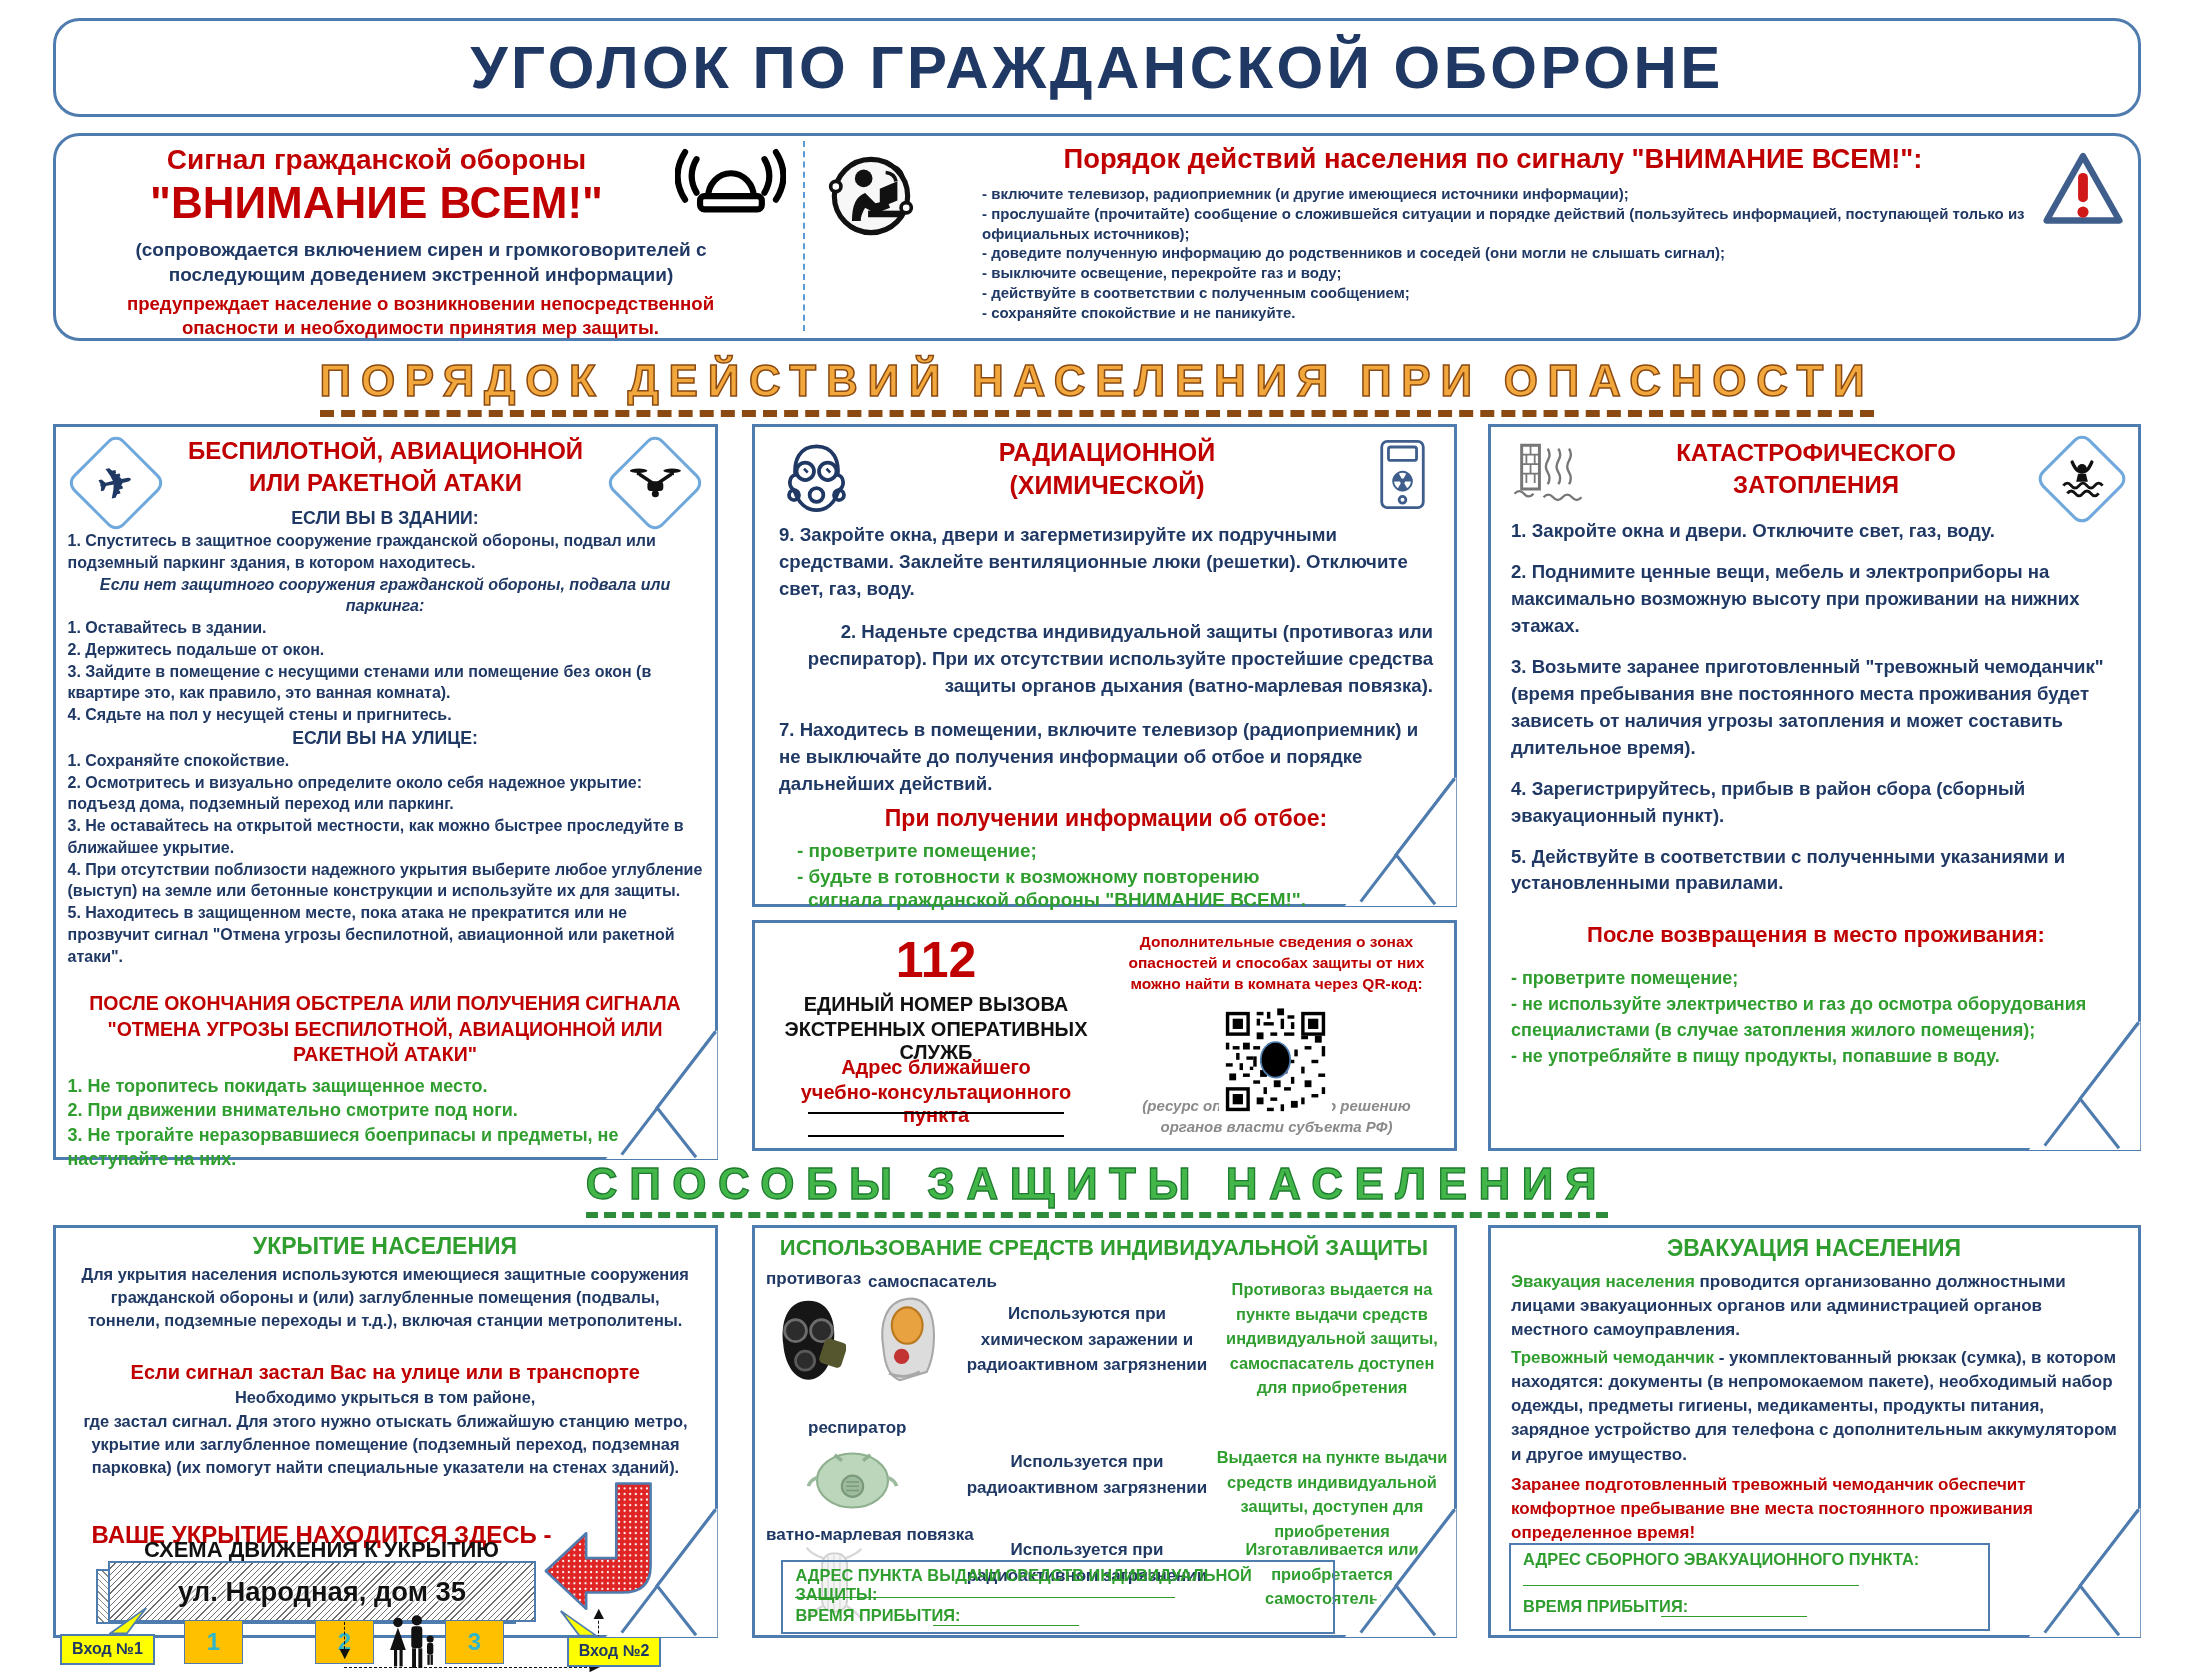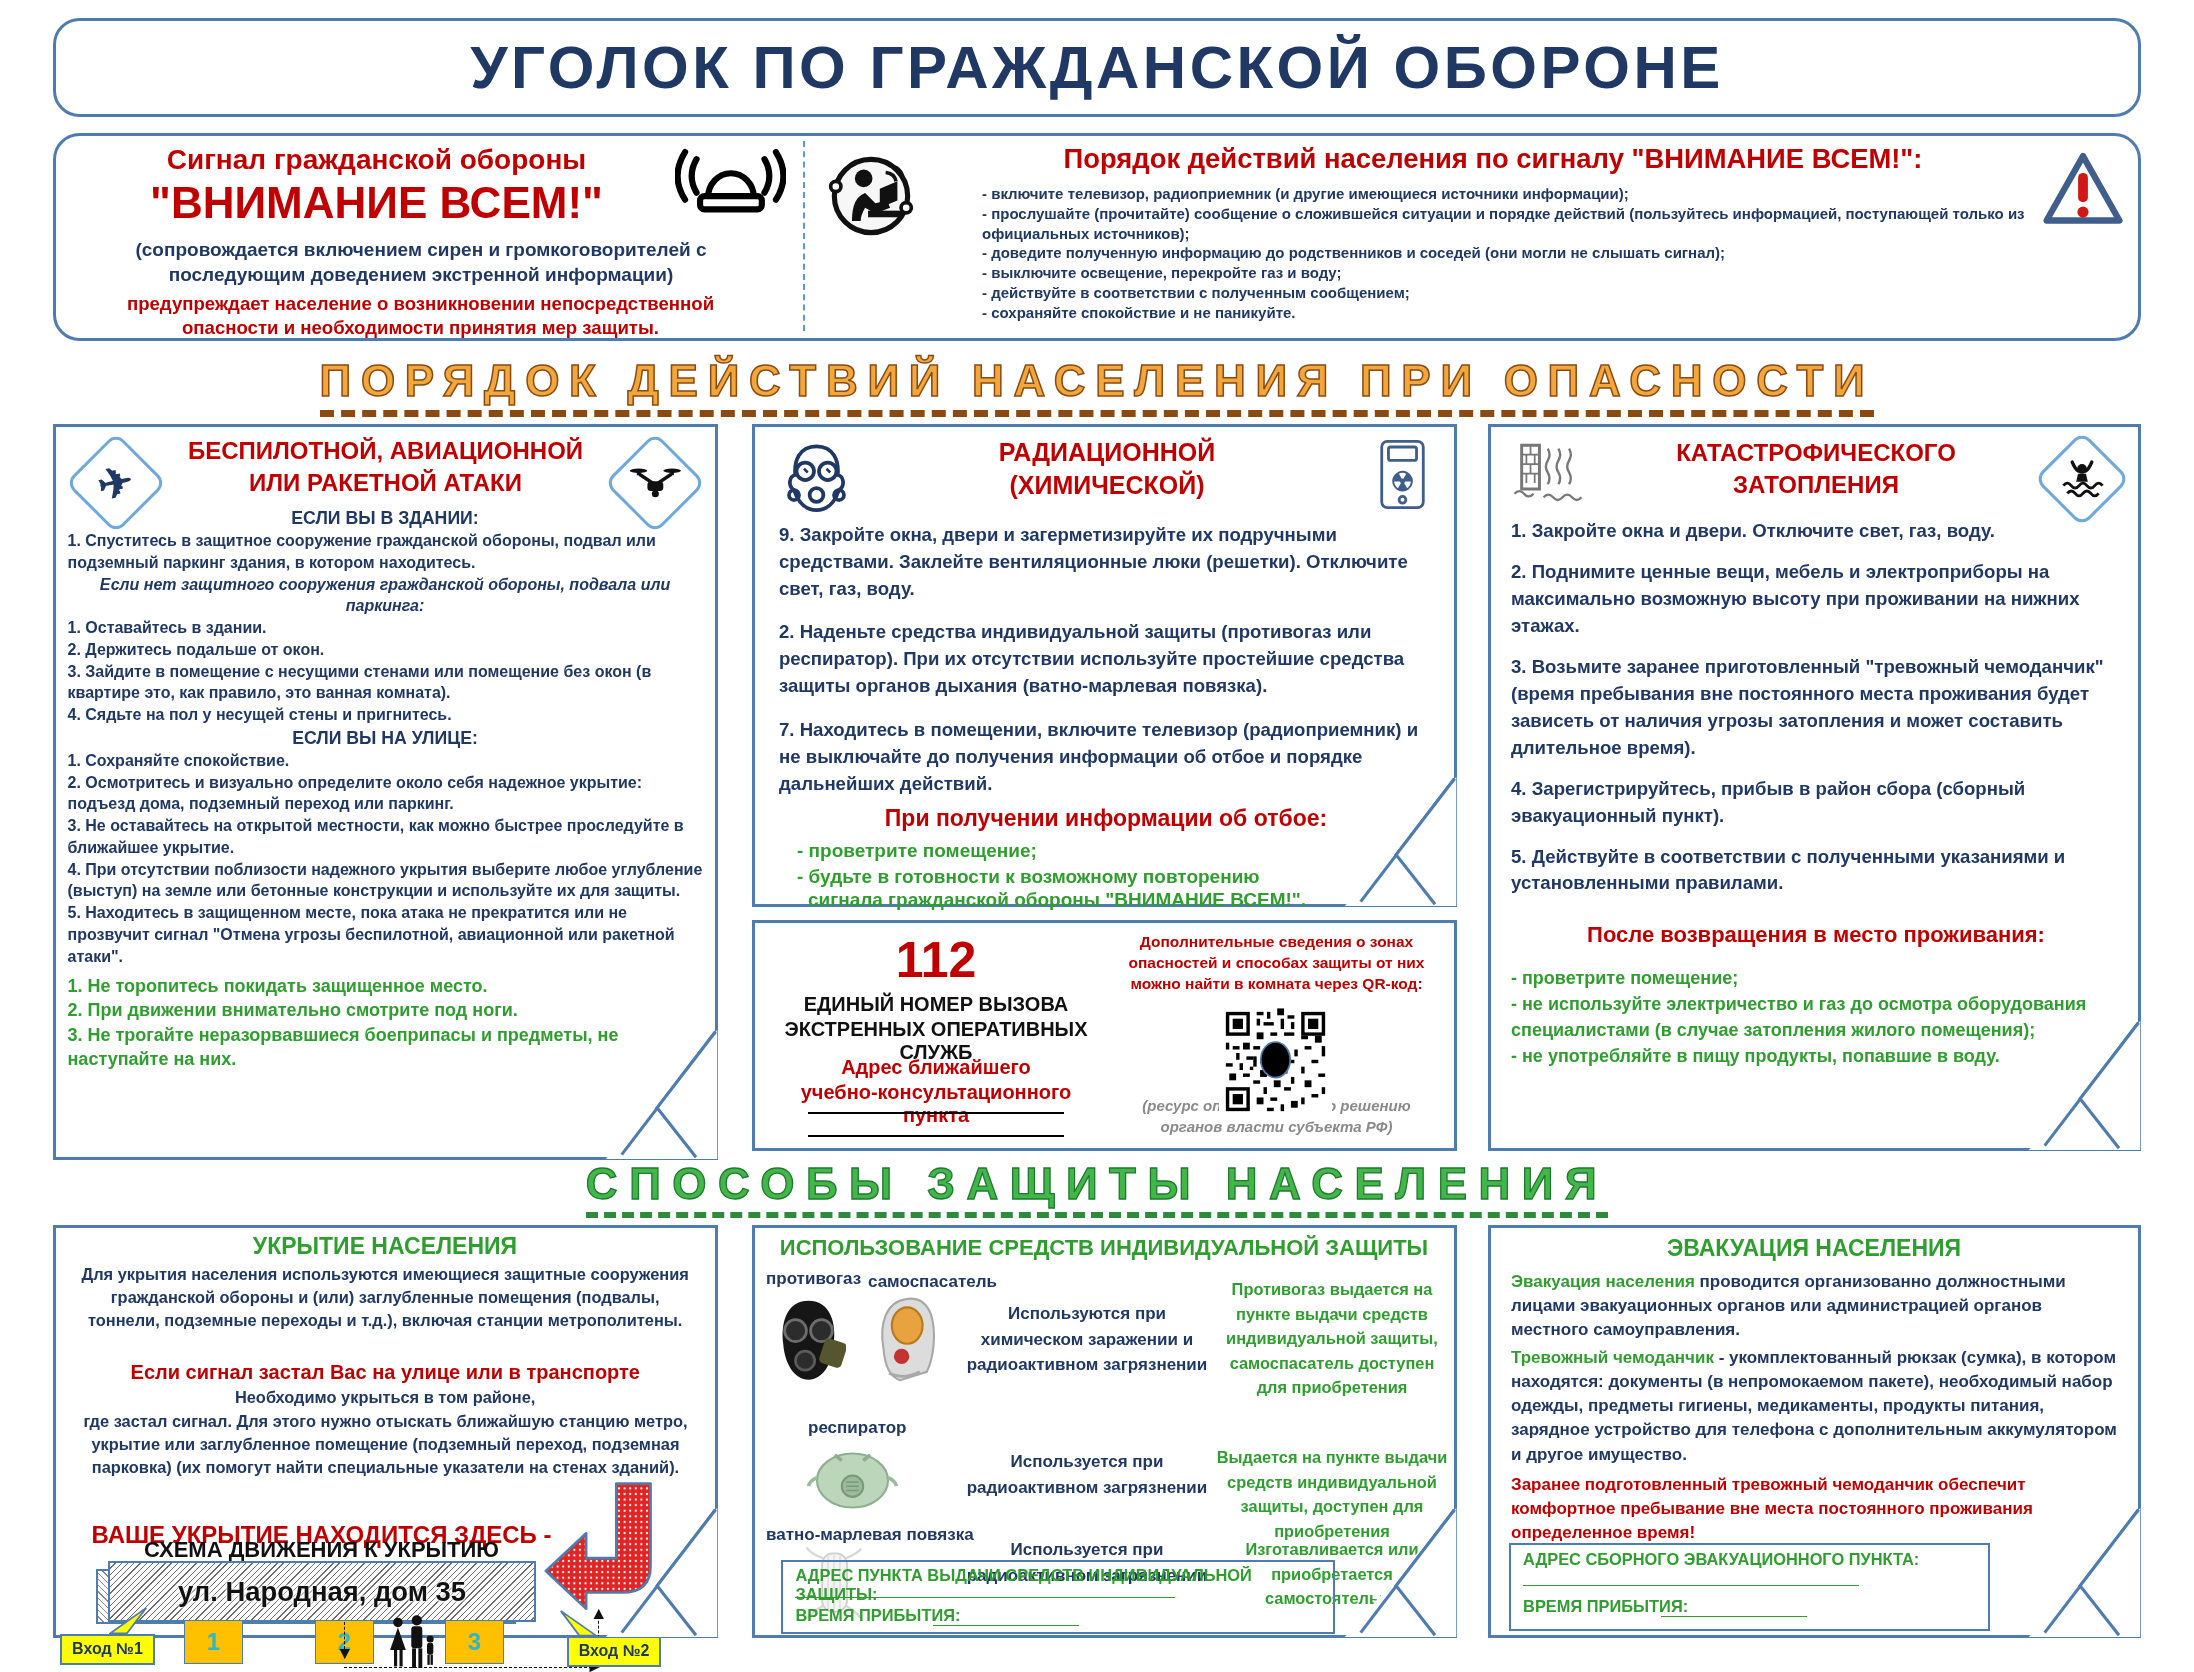--- a/index.html
+++ b/index.html
@@ -131,20 +131,21 @@
       <div>1. Оставайтесь в здании.</div>
       <div>2. Держитесь подальше от окон.</div>
       <div>3. Зайдите в помещение с несущими стенами или помещение без окон (в квартире это, как правило, это ванная комната).</div>
       <div>4. Сядьте на пол у несущей стены и пригнитесь.</div>
       <div class="ctr" style="font-size:17.7px;">ЕСЛИ ВЫ НА УЛИЦЕ:</div>
       <div>1. Сохраняйте спокойствие.</div>
       <div>2. Осмотритесь и визуально определите около себя надежное укрытие: подъезд дома, подземный переход или паркинг.</div>
       <div>3. Не оставайтесь на открытой местности, как можно быстрее проследуйте в ближайшее укрытие.</div>
       <div>4. При отсутствии поблизости надежного укрытия выберите любое углубление (выступ) на земле или бетонные конструкции и используйте их для защиты.</div>
       <div>5. Находитесь в защищенном месте, пока атака не прекратится или не прозвучит сигнал "Отмена угрозы беспилотной, авиационной или ракетной атаки".</div>
+      <div class="ctr red" style="font-size:19.5px;margin-top:24px;line-height:1.3;">ПОСЛЕ ОКОНЧАНИЯ ОБСТРЕЛА ИЛИ ПОЛУЧЕНИЯ СИГНАЛА "ОТМЕНА УГРОЗЫ БЕСПИЛОТНОЙ, АВИАЦИОННОЙ ИЛИ РАКЕТНОЙ АТАКИ"</div>
       <div class="green" style="font-size:18px;margin-top:6.2px;">1. Не торопитесь покидать защищенное место.</div>
       <div class="green" style="font-size:18px;">2. При движении внимательно смотрите под ноги.</div>
       <div class="green" style="font-size:18px;">3. Не трогайте неразорвавшиеся боеприпасы и предметы, не наступайте на них.</div>
     </div>
 
     <svg class="curl" viewBox="0 0 260 300">
       <polygon points="256,4 256,296 4,296" fill="#fff"></polygon>
       <path d="M252,8 L40,286" fill="none" stroke="#4f7cae" stroke-width="7"></path>
       <path d="M252,8 L120,180 L208,292" fill="#fff" stroke="#4f7cae" stroke-width="7"></path>
     </svg>
@@ -166,21 +167,21 @@
       <svg width="51" height="73" viewBox="0 0 90 130" fill="none" stroke="#3f5e8c" stroke-width="5">
         <rect x="8" y="6" width="74" height="118" rx="10"></rect>
         <rect x="20" y="16" width="50" height="24" rx="4"></rect>
         <text x="45" y="95" font-size="48" fill="#3f5e8c" stroke="none" text-anchor="middle">☢</text>
         <circle cx="45" cy="110" r="6"></circle>
       </svg>
     </div>
     <div class="abs red ctr" style="left:133px;top:11px;width:438px;font-size:25px;">РАДИАЦИОННОЙ</div>
     <div class="abs red ctr" style="left:133px;top:44px;width:438px;font-size:25px;">(ХИМИЧЕСКОЙ)</div>
     <div class="abs navy" style="left:24px;top:95px;width:654px;font-size:18.6px;line-height:1.45;">9. Закройте окна, двери и загерметизируйте их подручными средствами. Заклейте вентиляционные люки (решетки). Отключите свет, газ, воду.</div>
-    <div class="abs navy" style="left:24px;top:192px;width:654px;font-size:18.6px;line-height:1.45;">2. Наденьте средства индивидуальной защиты (противогаз или респиратор). При их отсутствии используйте простейшие средства защиты органов дыхания (ватно-марлевая повязка).</div>
+    <div class="abs navy" style="left:24px;top:192px;width:654px;font-size:18.6px;line-height:1.45;text-align:right;">2. Наденьте средства индивидуальной защиты (противогаз или респиратор). При их отсутствии используйте простейшие средства защиты органов дыхания (ватно-марлевая повязка).</div>
     <div class="abs navy" style="left:24px;top:290px;width:654px;font-size:18.6px;line-height:1.45;">7. Находитесь в помещении, включите телевизор (радиоприемник) и не выключайте до получения  информации об отбое и порядке дальнейших действий.</div>
     <div class="abs red ctr" style="left:24px;top:378px;width:654px;font-size:23px;">При получении информации об отбое:</div>
     <div class="abs green" style="left:42px;top:413px;width:637px;font-size:19px;">- проветрите помещение;</div>
     <div class="abs green" style="left:42px;top:439px;width:637px;font-size:19px;">- будьте в готовности к возможному повторению</div>
     <div class="abs green" style="left:53px;top:462px;width:637px;font-size:19px;">сигнала  гражданской обороны "ВНИМАНИЕ ВСЕМ!".</div>
     <svg class="curl" viewBox="0 0 260 300">
       <polygon points="256,4 256,296 4,296" fill="#fff"></polygon>
       <path d="M252,8 L40,286" fill="none" stroke="#4f7cae" stroke-width="7"></path>
       <path d="M252,8 L120,180 L208,292" fill="#fff" stroke="#4f7cae" stroke-width="7"></path>
     </svg>

